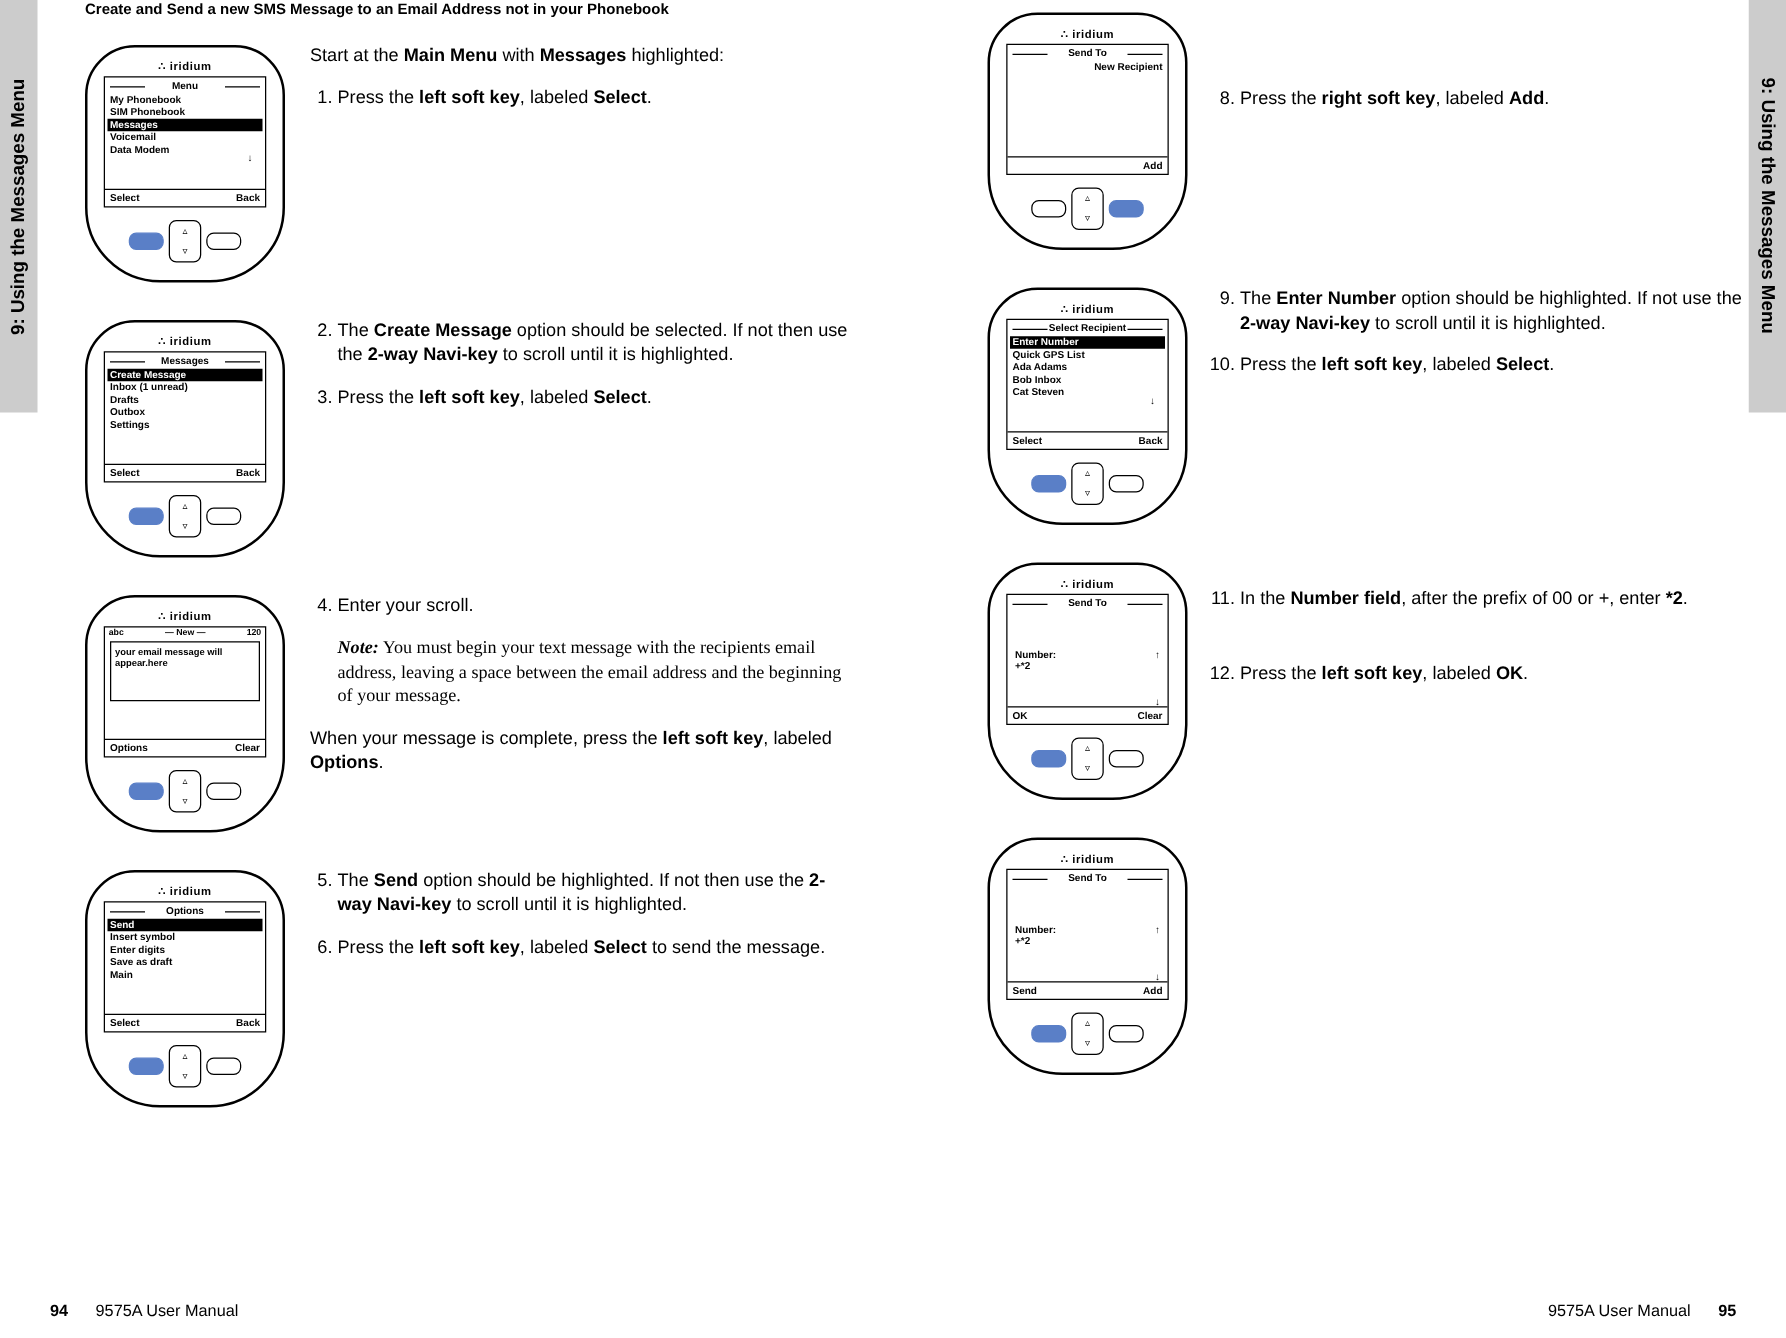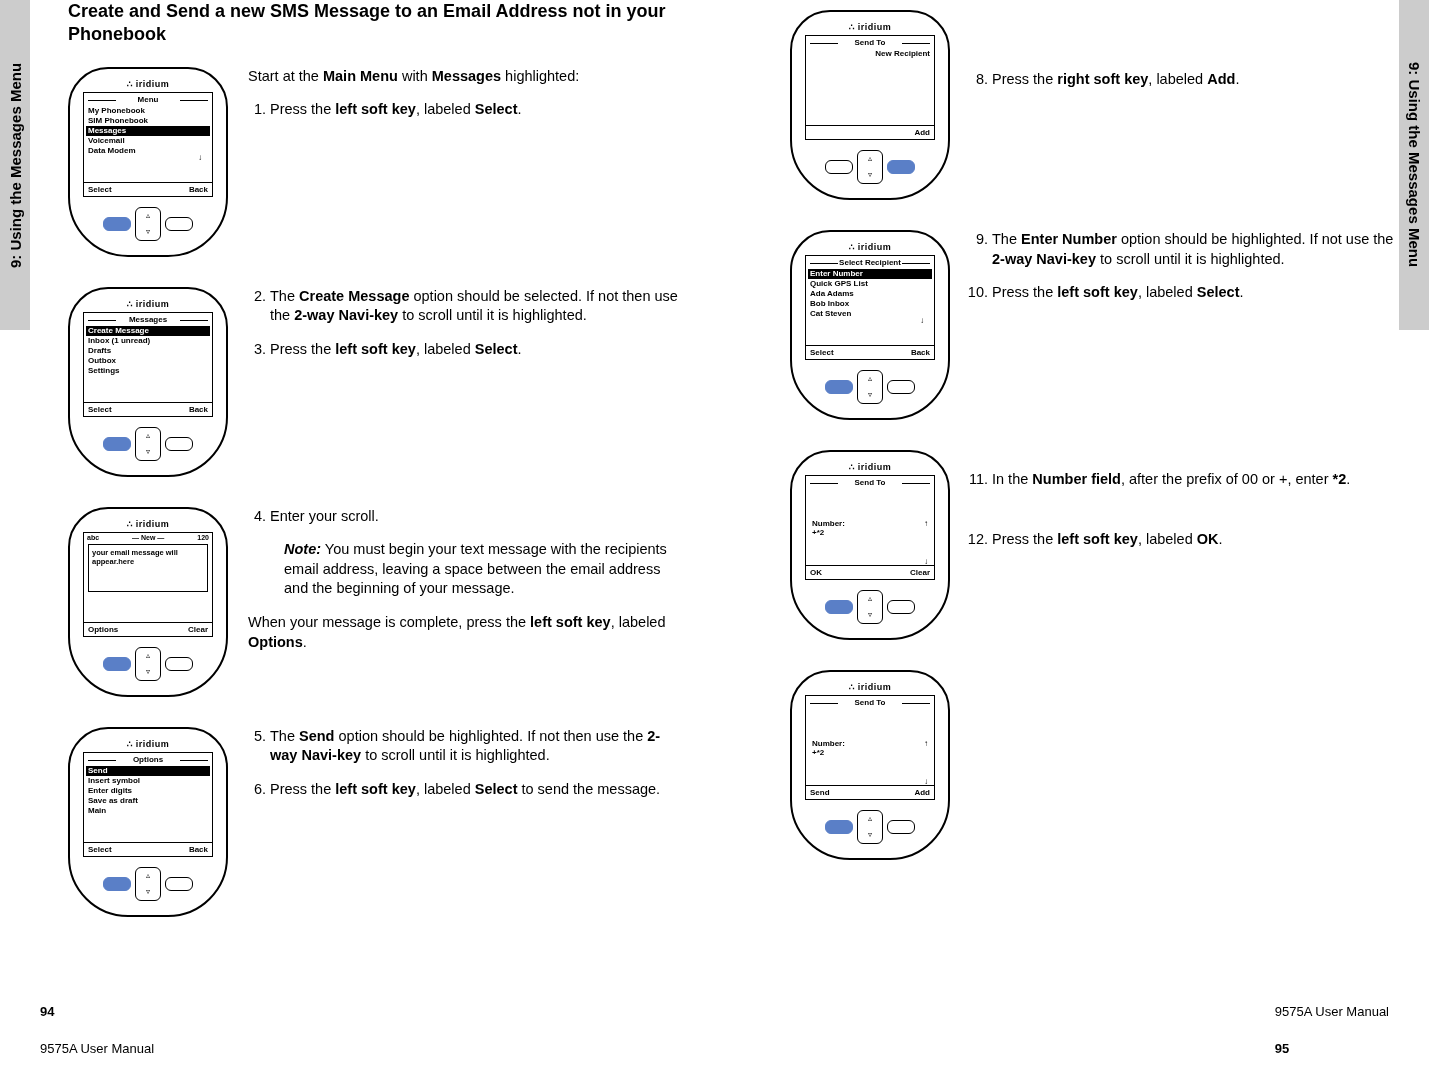--- a/index.html
+++ b/index.html
@@ -36,21 +36,21 @@
     position: absolute;
     top: 0;
     width: 650px;
     height: 1070px;
     padding: 0 20px;
   }
   .page.left { left: 48px; }
   .page.right { left: 770px; }
   .section-title {
     font-weight: bold;
-    font-size: 18px;
+    font-size: 12px;
     margin-bottom: 20px;
     line-height: 1.3;
   }
   .row {
     display: flex;
     align-items: flex-start;
     margin-bottom: 30px;
     gap: 20px;
   }
   .device {
@@ -156,29 +156,28 @@
     line-height: 0.7;
   }
   .instructions {
     flex: 1;
     font-size: 14.5px;
     line-height: 1.35;
   }
   .instructions p { margin: 0 0 14px 0; }
   .instructions ol { margin: 0; padding-left: 22px; }
   .instructions li { margin-bottom: 14px; }
-  .instructions .ind { margin-left: 36px; }
+  .instructions .ind { margin-left: 22px; font-family: Liberation Serif, serif; }
   .note-label { font-style: italic; font-weight: bold; }
   .footer {
     position: absolute;
     bottom: 14px;
     display: flex;
     gap: 22px;
     font-size: 13px;
-    flex-direction: column;
   }
   .footer.left-f { left: 40px; }
   .footer.right-f { right: 40px; }
   .footer .pnum { font-weight: bold; }
   .compose-head {
     display:flex; justify-content:space-between; font-size:7px;
     padding:1px 3px; font-weight:bold;
   }
   .compose-box {
     border:1px solid #000; margin:2px 4px 0 4px; padding:3px;

